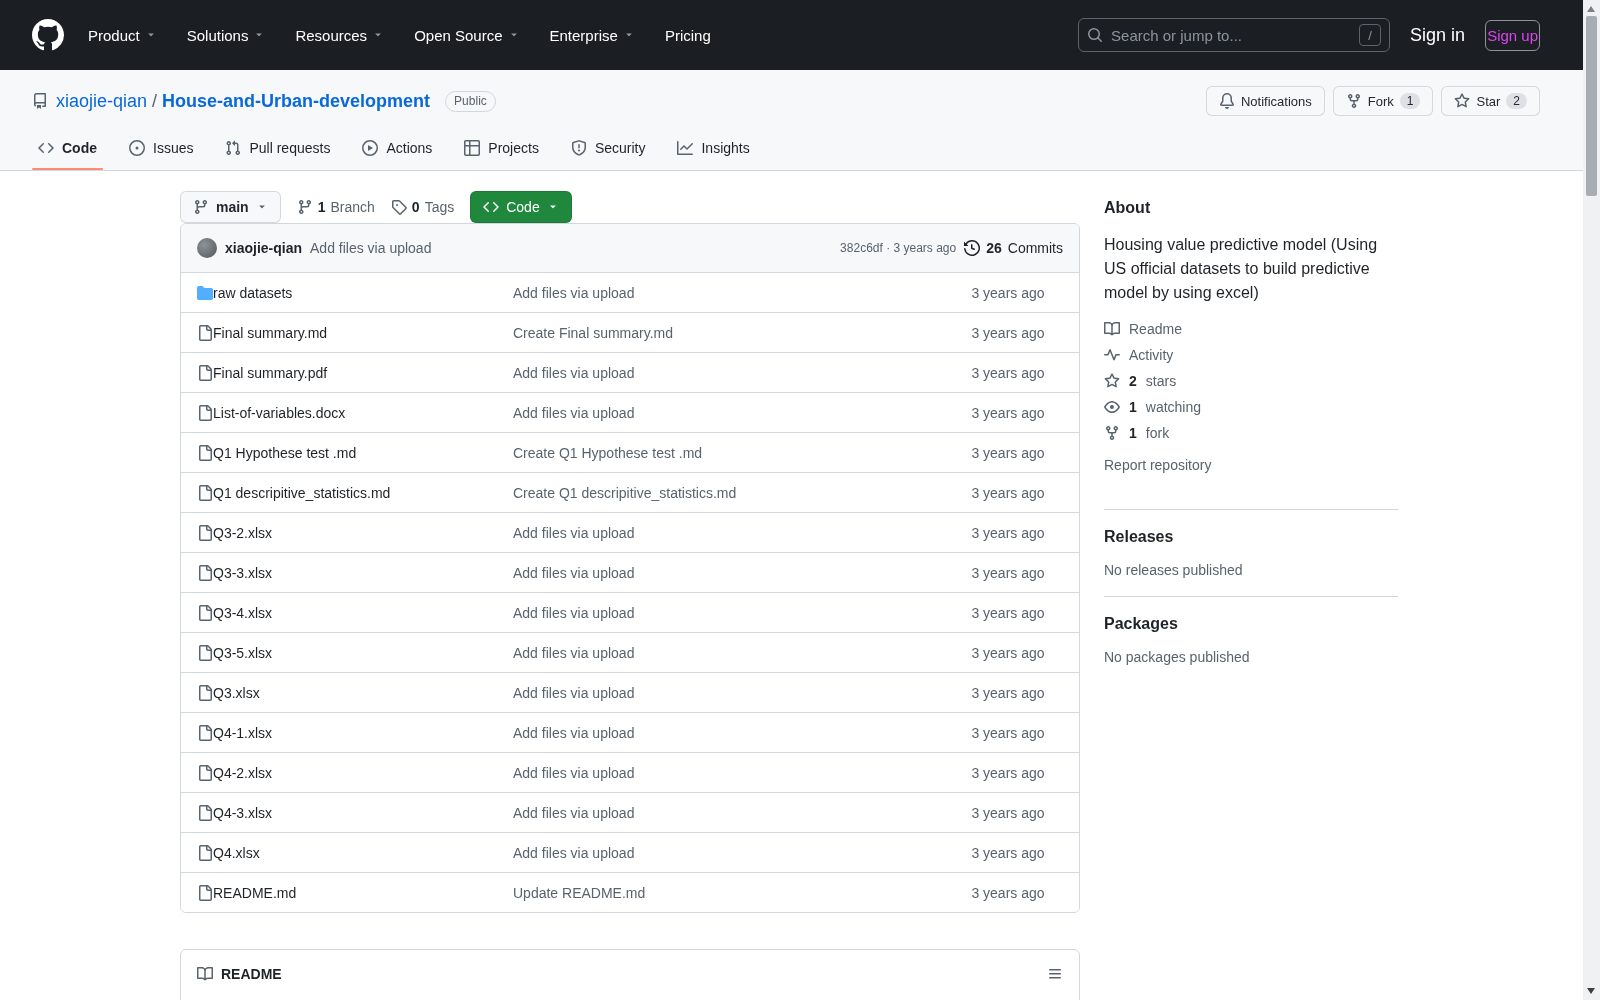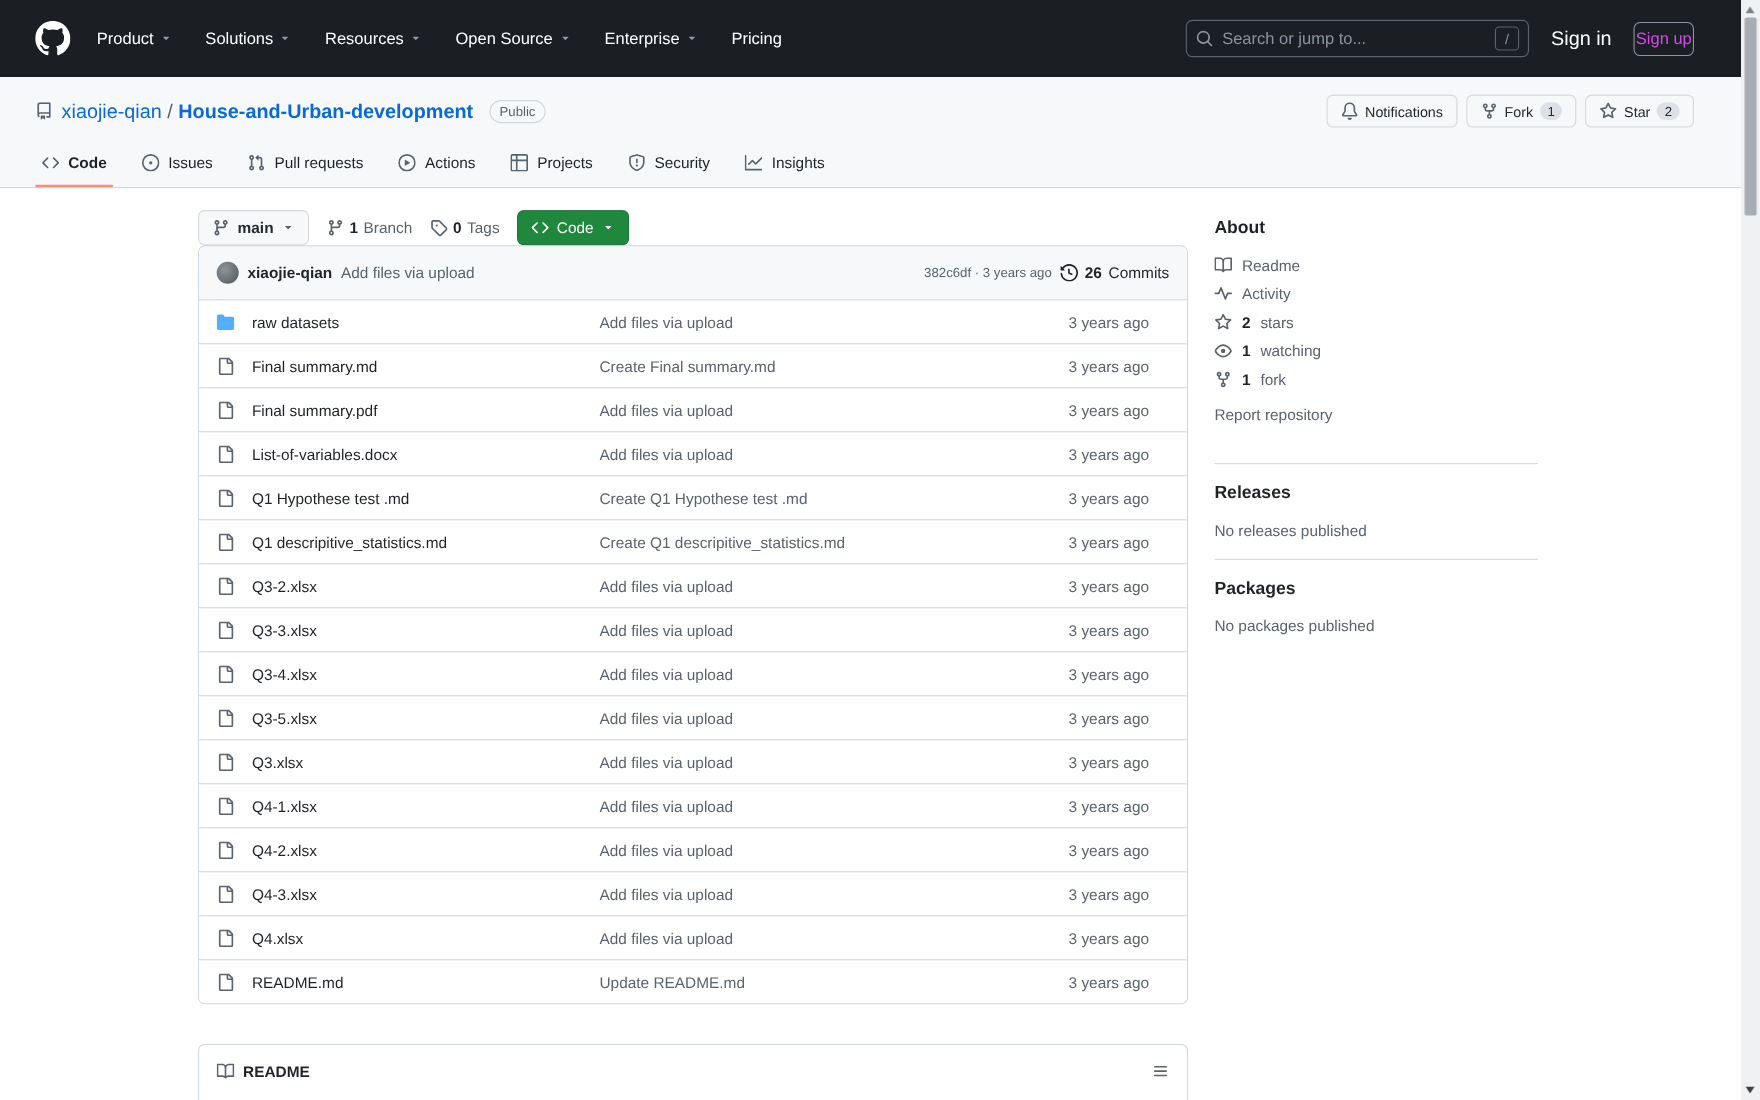--- a/index.html
+++ b/index.html
@@ -94,21 +94,21 @@
     padding:0 16px;font-size:14px;}
   .avatar{width:20px;height:20px;border-radius:50%;
     background:radial-gradient(circle at 35% 35%,#8d9499,#4e555c);margin-right:8px;}
   .commit-author{font-weight:600;margin-right:8px;}
   .commit-msg{color:var(--muted);}
   .commit-meta{margin-left:auto;display:flex;align-items:center;gap:8px;color:var(--muted);}
   .commit-sha{font-size:12px;}
   .commits-total{display:flex;align-items:center;gap:6px;color:var(--text);font-size:14px;}
   .commits-total b{font-weight:600;}
 
-  .file-row{display:grid;grid-template-columns:16px 300px 1fr 110px;column-gap:16px;
+  .file-row{display:grid;grid-template-columns:16px 300px 1fr 110px;column-gap:0;
     align-items:center;height:40px;padding:0 16px;border-top:1px solid var(--border);
     background:#fff;font-size:14px;}
   .file-row .icon-file{color:var(--muted);}
   .file-row .icon-folder{color:var(--folder-blue);}
   .file-name{color:var(--text);overflow:hidden;white-space:nowrap;}
   .file-msg{color:var(--muted);overflow:hidden;white-space:nowrap;}
   .file-date{color:var(--muted);text-align:center;white-space:nowrap;}
 
   
   .readme-box{margin-top:36px;border:1px solid var(--border);border-radius:6px;height:60px;}
@@ -546,20 +546,21 @@
           <svg width="16" height="16" viewBox="0 0 16 16" fill="currentColor">
               <path d="M2 3.75A.75.75 0 0 1 2.75 3h10.5a.75.75 0 0 1 0 1.5H2.75A.75.75 0 0 1 2 3.75Zm0 4A.75.75 0 0 1 2.75 7h10.5a.75.75 0 0 1 0 1.5H2.75A.75.75 0 0 1 2 7.75Zm0 4a.75.75 0 0 1 .75-.75h10.5a.75.75 0 0 1 0 1.5H2.75a.75.75 0 0 1-.75-.75Z"></path>
             </svg>
         </span>
       </div>
     </div>
   </main>
 
   <aside class="sidebar">
     <h2>About</h2>
+    <p class="about-desc">Housing value predictive model (Using US official datasets to build predictive model by using excel)</p>
     <div class="meta-list">
       <a class="meta-item">
         <svg width="16" height="16" viewBox="0 0 16 16" fill="currentColor">
             <path d="M0 1.75A.75.75 0 0 1 .75 1h4.253c1.227 0 2.317.59 3 1.501A3.743 3.743 0 0 1 11.006 1h4.245a.75.75 0 0 1 .75.75v10.5a.75.75 0 0 1-.75.75h-4.507a2.25 2.25 0 0 0-1.591.659l-.622.621a.75.75 0 0 1-1.06 0l-.622-.621A2.25 2.25 0 0 0 5.258 13H.75a.75.75 0 0 1-.75-.75Zm7.251 10.324.004-5.073-.002-2.253A2.25 2.25 0 0 0 5.003 2.5H1.5v9h3.757a3.75 3.75 0 0 1 1.994.574ZM8.755 4.75l-.004 7.322a3.752 3.752 0 0 1 1.992-.572H14.5v-9h-3.495a2.25 2.25 0 0 0-2.25 2.25Z"></path>
           </svg>
         <span>Readme</span>
       </a>
       <a class="meta-item">
         <svg width="16" height="16" viewBox="0 0 16 16" fill="currentColor">
             <path d="M6 2c.306 0 .582.187.696.471L10 10.731l1.304-3.26A.751.751 0 0 1 12 7h3.25a.75.75 0 0 1 0 1.5h-2.742l-1.812 4.528a.751.751 0 0 1-1.392 0L6 4.77 4.696 8.03A.75.75 0 0 1 4 8.5H.75a.75.75 0 0 1 0-1.5h2.742l1.812-4.529A.751.751 0 0 1 6 2Z"></path>

